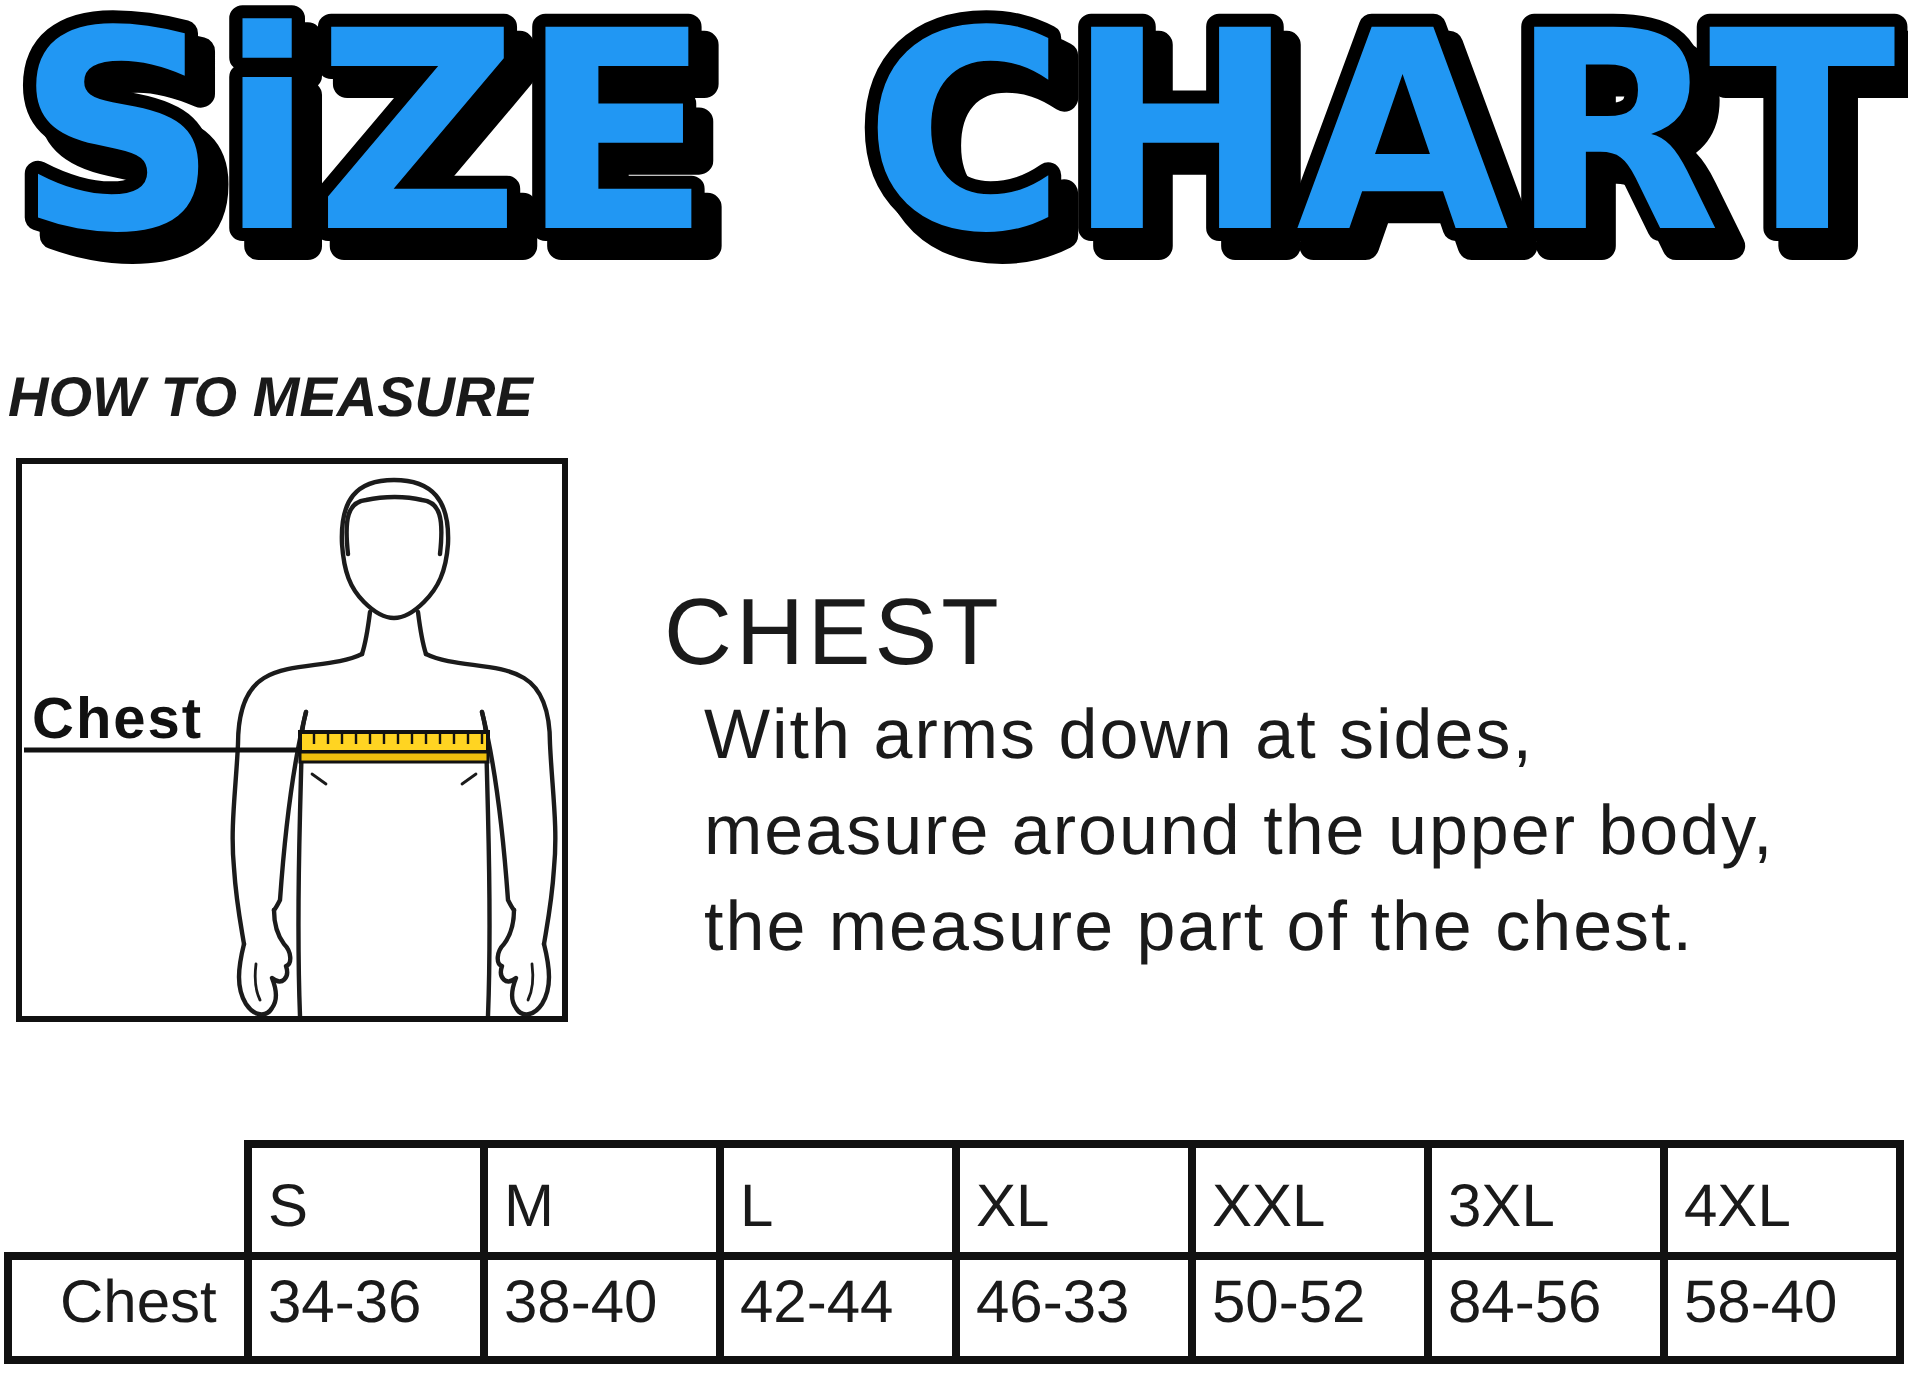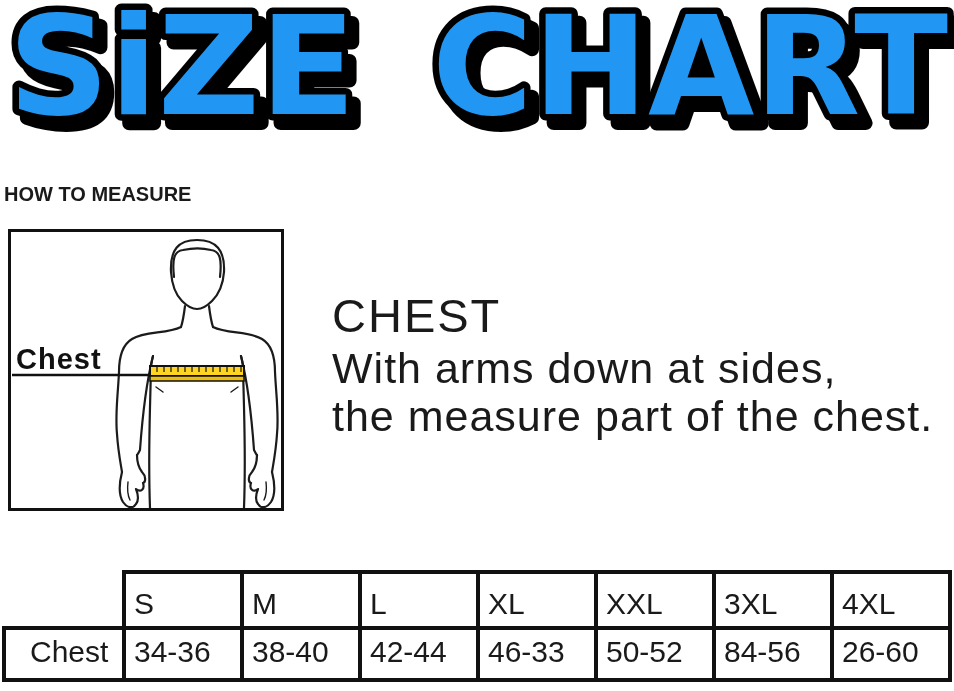--- a/index.html
+++ b/index.html
@@ -26,42 +26,44 @@
     font-family: "DejaVu Sans", sans-serif;
     font-weight: bold;
     stroke: #000; stroke-width: 13px;
     paint-order: stroke;
     stroke-linejoin: round;
   }
 
   
   #htm-heading {
     left: 4px; top: 183px;
-    font-size: 20px; font-weight: bold;
+    font-size: 28px; font-weight: bold;
     letter-spacing: 0px;
+    font-style: italic;
   }
   #figure-box {
     left: 8px; top: 229px;
     width: 276px; height: 282px;
     border: 3px solid #111;
     background: #fff;
   }
   .fig-line { stroke: #1b1b1b; stroke-width: 2.2; fill: none; stroke-linecap: round; stroke-linejoin: round; }
   .fig-thin { stroke: #1b1b1b; stroke-width: 1.4; fill: none; stroke-linecap: round; }
   .chest-label-text { font-family: "Liberation Sans", sans-serif; font-size: 29px; font-weight: bold; fill: #111; letter-spacing: 1px; }
 
   
   #instructions { left: 332px; top: 288px; }
   .instr-heading {
     font-size: 47px; line-height: 56px;
     letter-spacing: 2px; font-weight: normal;
   }
   .instr-line {
-    font-size: 43px; line-height: 48px;
+    font-size: 35px; line-height: 48px;
     letter-spacing: 1px;
+    margin-left: 20px;
   }
 
   
   #size-table-wrap { left: 2px; top: 570px; }
   table#size-table {
     border-collapse: collapse;
     table-layout: fixed;
     width: 950px;
   }
   #size-table th, #size-table td {
@@ -127,20 +129,21 @@
     </g>
 
     <path stroke="#111" stroke-width="2.5" d="M 1 143 L 139 143"></path>
     <text class="chest-label-text" x="5" y="137">Chest</text>
   </svg>
 </div>
 
 <div id="instructions" class="abs">
   <div class="instr-heading">CHEST</div>
   <div class="instr-line">With arms down at sides,</div>
+  <div class="instr-line">measure around the upper body,</div>
   <div class="instr-line">the measure part of the chest.</div>
 </div>
 
 <div id="size-table-wrap" class="abs">
   <table id="size-table">
     <colgroup>
       <col style="width:120px">
       <col>
         <col>
         <col>
@@ -161,17 +164,17 @@
       <th>4XL</th>
     </tr>
     <tr>
       <td class="row-label">Chest</td>
       <td>34-36</td>
       <td>38-40</td>
       <td>42-44</td>
       <td>46-33</td>
       <td>50-52</td>
       <td>84-56</td>
-      <td>26-60</td>
+      <td>58-40</td>
     </tr>
   </tbody>
     </table>
 </div>
 
 </body></html>

